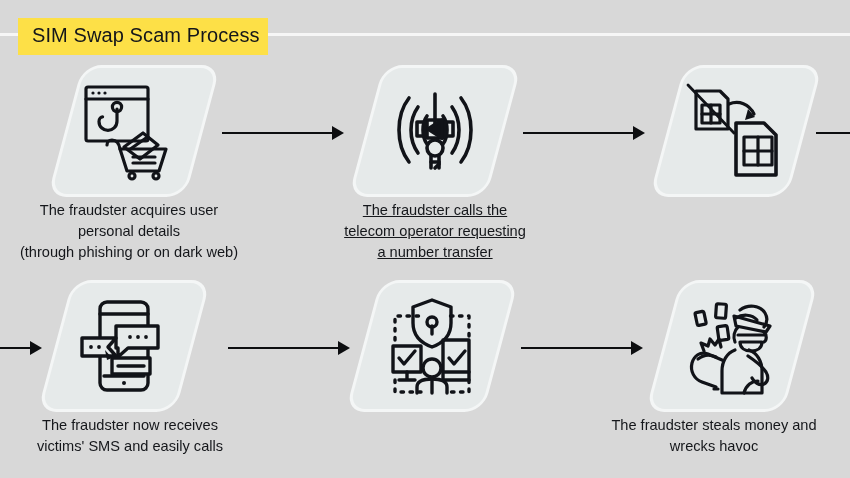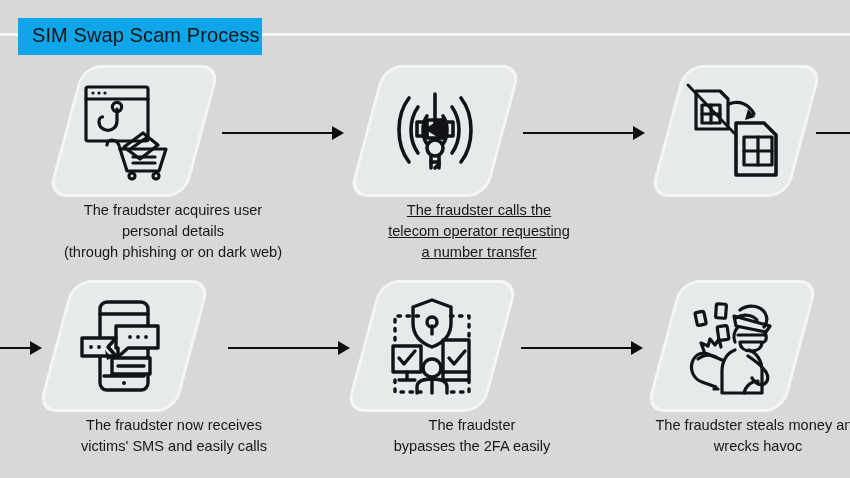--- a/index.html
+++ b/index.html
@@ -12,22 +12,22 @@
   }
   #stage{position:absolute;inset:0;width:850px;height:478px;}
 
   
   .hdr-rule{
     position:absolute;left:0;top:33px;width:850px;height:3px;
     background:#f6f6f6;
   }
   .title-box{
     position:absolute;left:18px;top:18px;
-    padding:6px 2px 8px 14px;
-    background:#0ea5e9;
+    padding:6px 8px 8px 14px;
+    background:#fde047;
     display:flex;align-items:center;
   }
   .title-box .t{
     font-size:20px;color:#14161a;letter-spacing:.1px;
     font-family:"Liberation Sans", sans-serif;
     white-space:nowrap;
   }
 
   
   .card{
@@ -47,21 +47,20 @@
 
   
   .cap{
     position:absolute;
     text-align:center;
     font-size:14.6px;
     line-height:21px;
     color:#15171b;
     white-space:pre-line;
     font-family:"Liberation Sans", sans-serif;
-    margin-left:44px;
   }
 
   
   .arrow{position:absolute;height:14px;}
   .arrow .shaft{
     position:absolute;left:0;top:6px;height:2.4px;background:#0d0e10;
   }
   .arrow .head{
     position:absolute;top:0;width:0;height:0;
     border-top:7px solid transparent;
@@ -243,18 +242,16 @@
         <path d="M36 93h4"></path>
         <rect x="18" y="16" width="9" height="13" rx="1.5" transform="rotate(-12 22 22)"></rect>
         <rect x="38" y="8" width="10" height="14" rx="1.5" transform="rotate(4 43 15)"></rect>
         <rect x="40" y="30" width="10" height="14" rx="1.5" transform="rotate(-8 45 37)"></rect>
       </svg>
     </div>
   </div>
 
   <div class="cap" style="left:0px;top:415px;width:260px;">The fraudster now receives
 victims' SMS and easily calls</div>
-  <div class="cap" style="left:298px;top:415px;width:260px;">The fraudster
-bypasses the 2FA easily</div>
   <div class="cap" style="left:578px;top:415px;width:272px;">The fraudster steals money and
 wrecks havoc</div>
 
 </div>
 
 </body></html>

